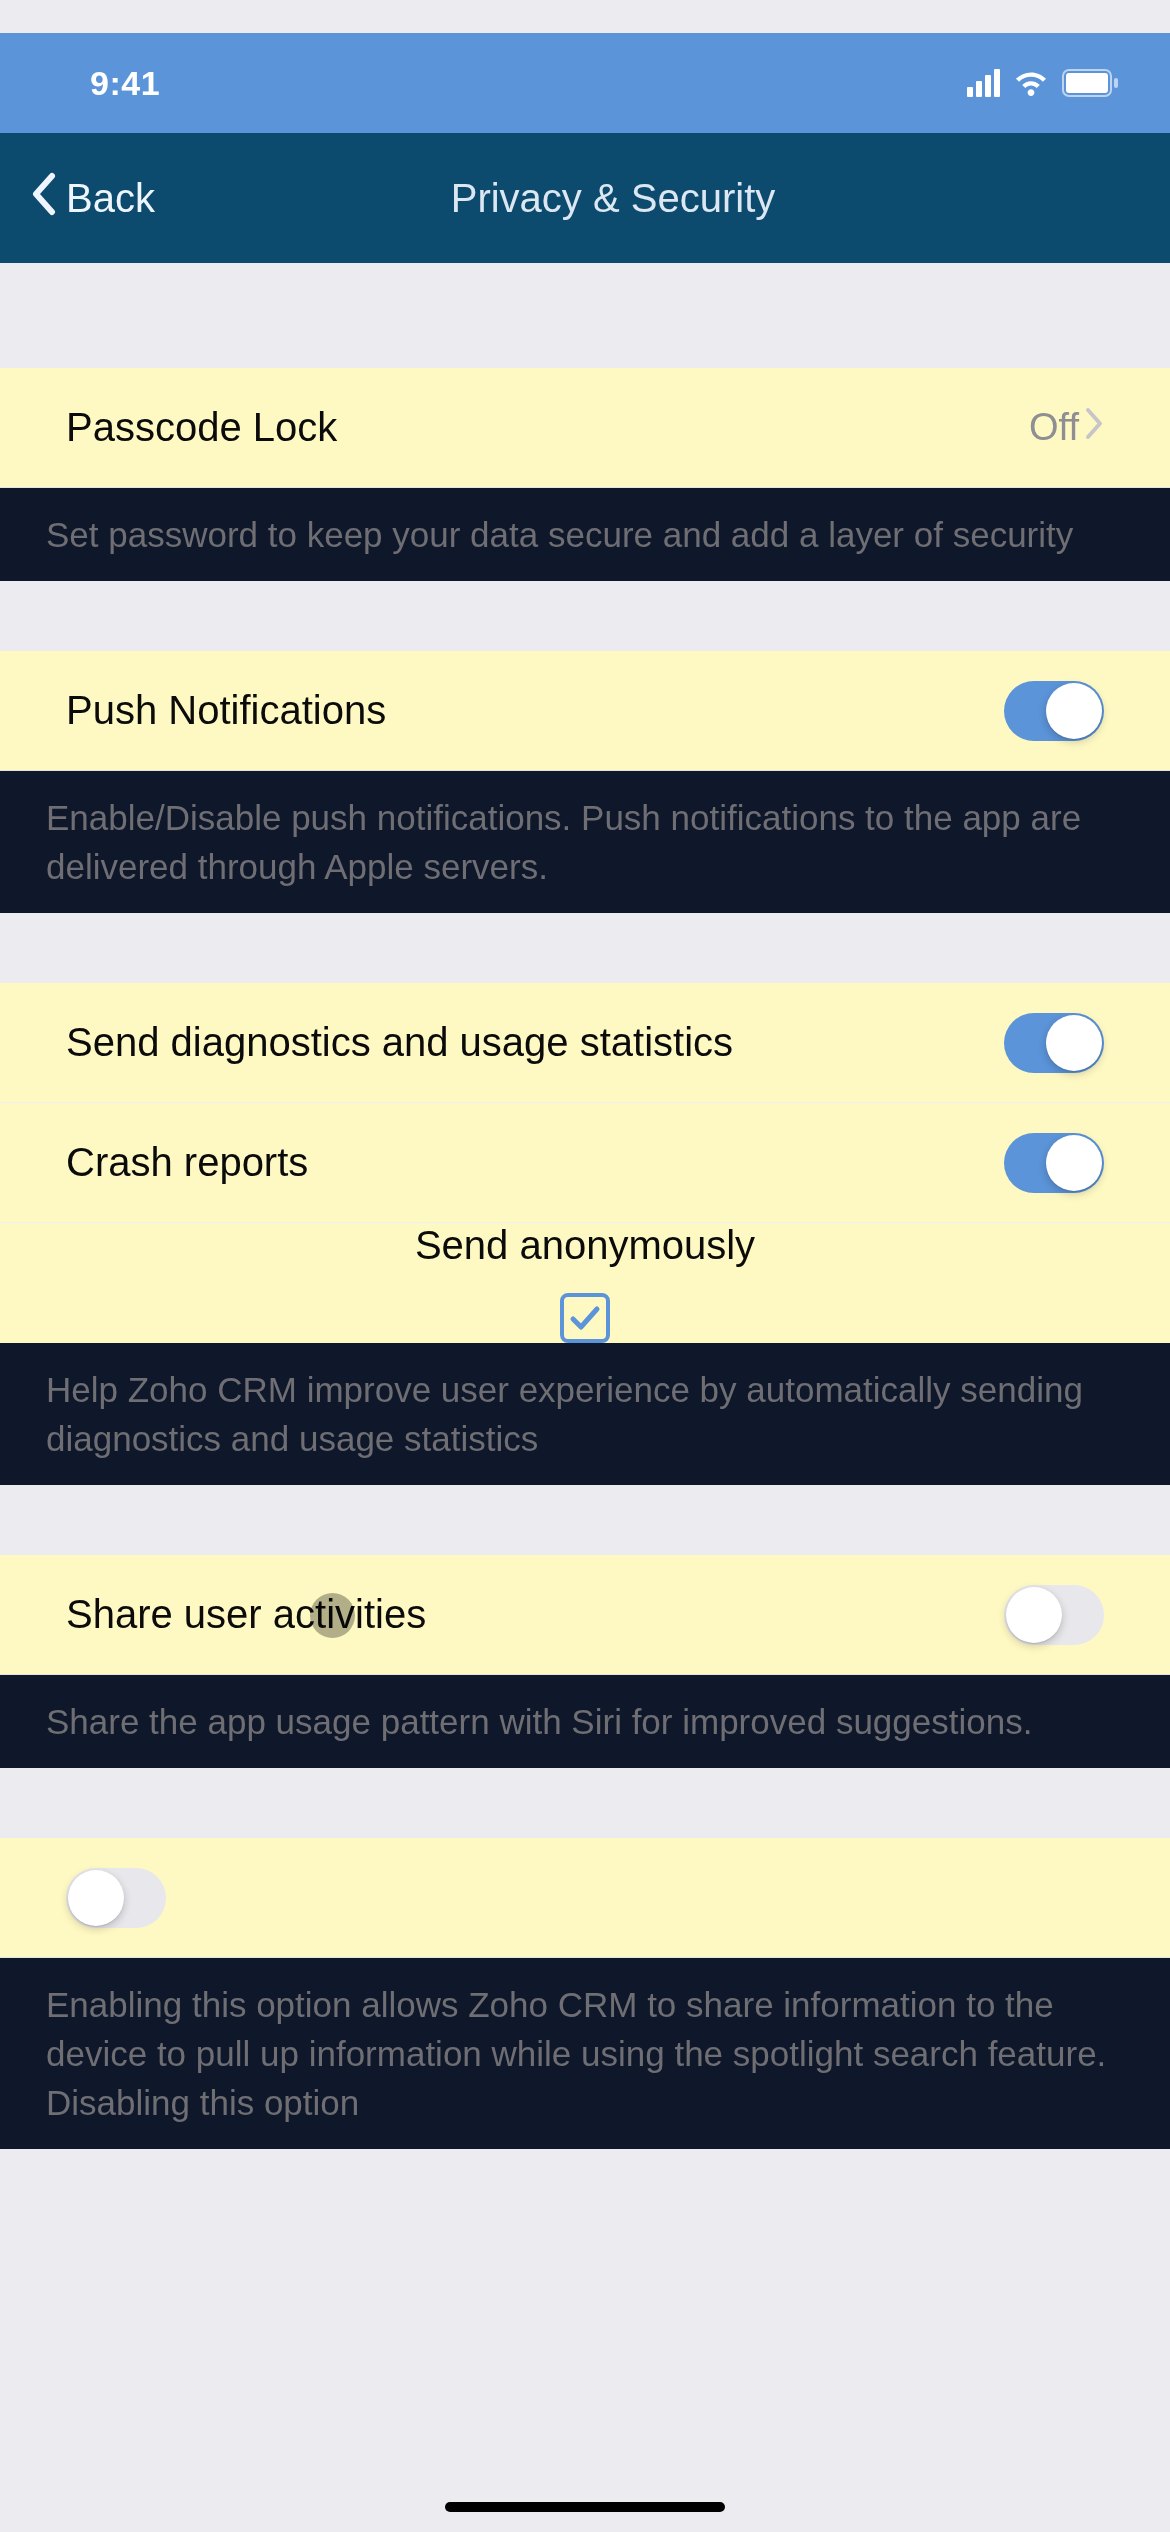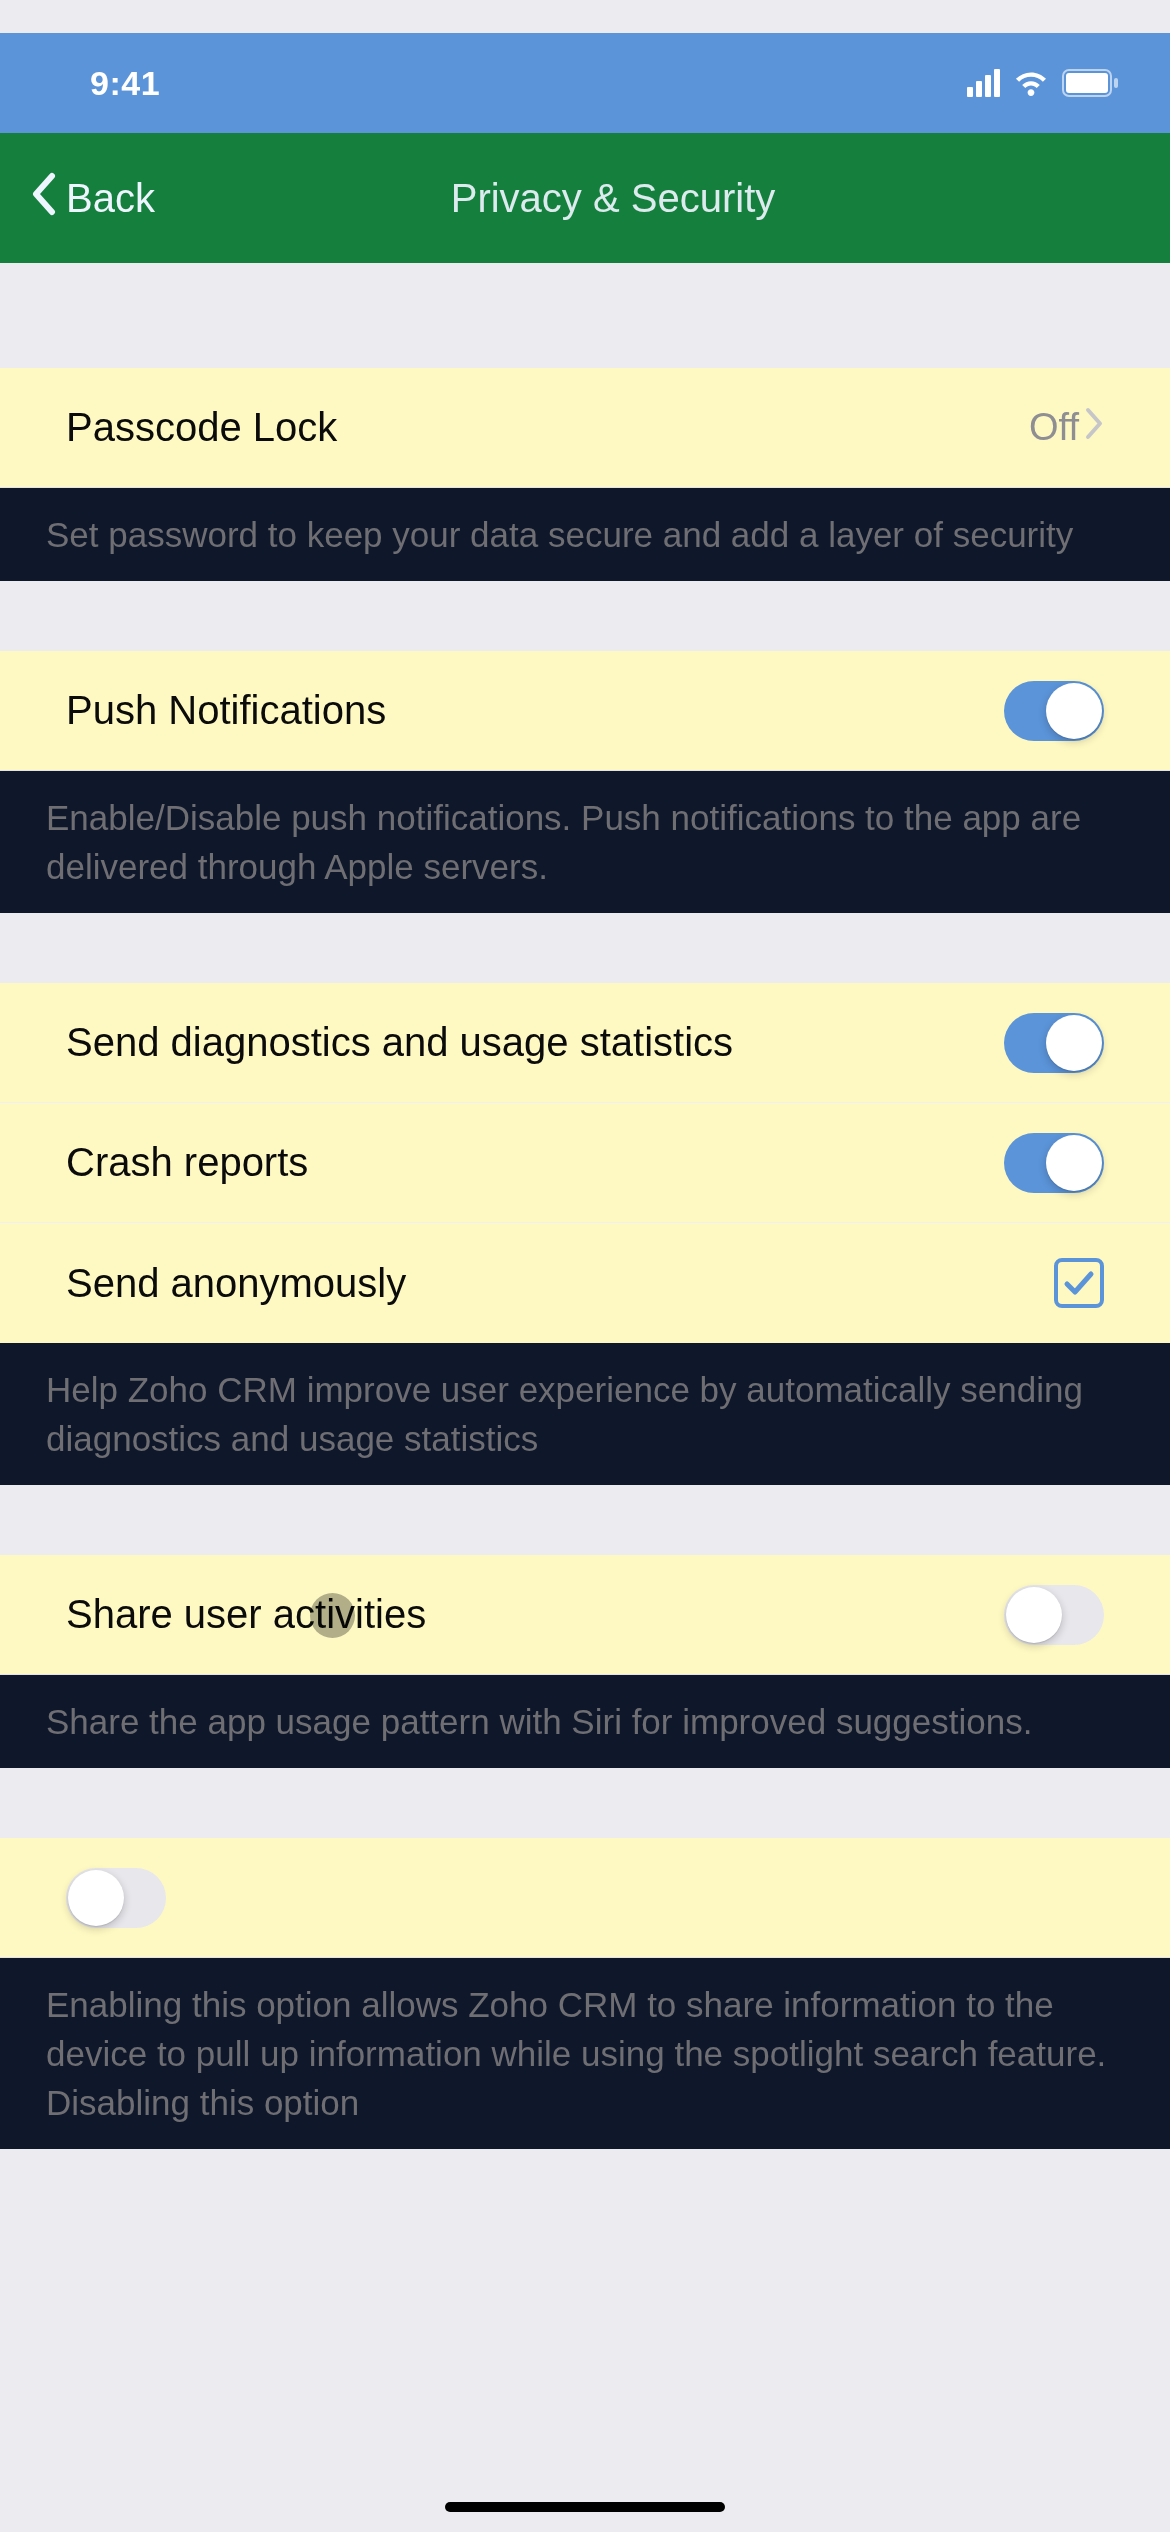--- a/index.html
+++ b/index.html
@@ -16,21 +16,21 @@
       align-items: center;
       justify-content: space-between;
       padding: 0 50px 0 90px;
       color: #fff;
       margin-top: 33px;
     }
     .status-time { font-size: 34px; font-weight: 600; letter-spacing: 0.5px; }
     .status-right { display: flex; align-items: center; gap: 14px; }
 
     .navbar {
-      background: #15803d;
+      background: #0c4a6e;
       height: 130px;
       display: flex;
       align-items: center;
       position: relative;
       padding: 0 30px;
     }
     .back-btn {
       display: flex;
       align-items: center;
       color: #eef5fe;
@@ -62,21 +62,21 @@
     }
     .row:last-of-type { border-bottom: none; }
     .row-label {
       font-size: 40px;
       color: #0b0b0b;
       font-weight: 400;
     }
     .row-right { display: flex; align-items: flex-start; gap: 5px; }
     .row-value { font-size: 38px; color: #8e8e93; }
     .group .row { border-bottom: 1px solid #f0eff4; }
-    .group .row:last-child { border-bottom: 0; }
+    .group .row:last-child { border-bottom: 0; flex-direction: column; }
 
     .footer-text {
       padding: 22px 46px;
       font-size: 35px;
       line-height: 1.4;
       color: #6e6e73;
       background: #0f172a;
     }
     .footer-gap { height: 70px; background: #ecebf0; }
 

